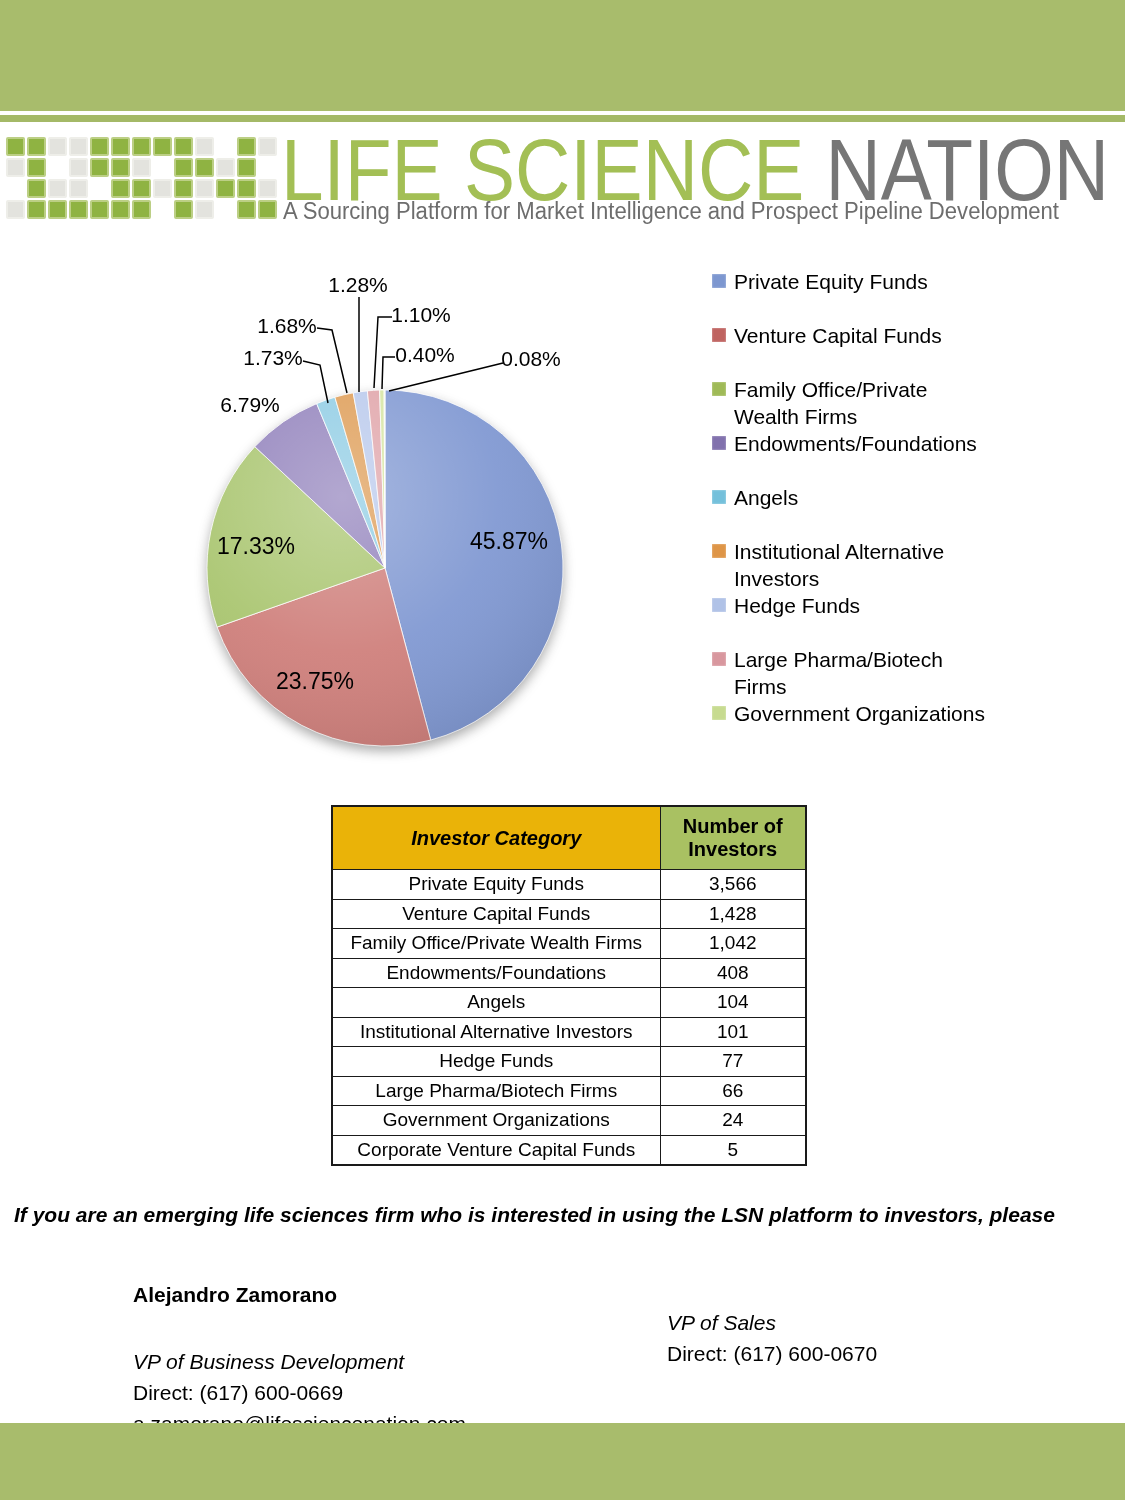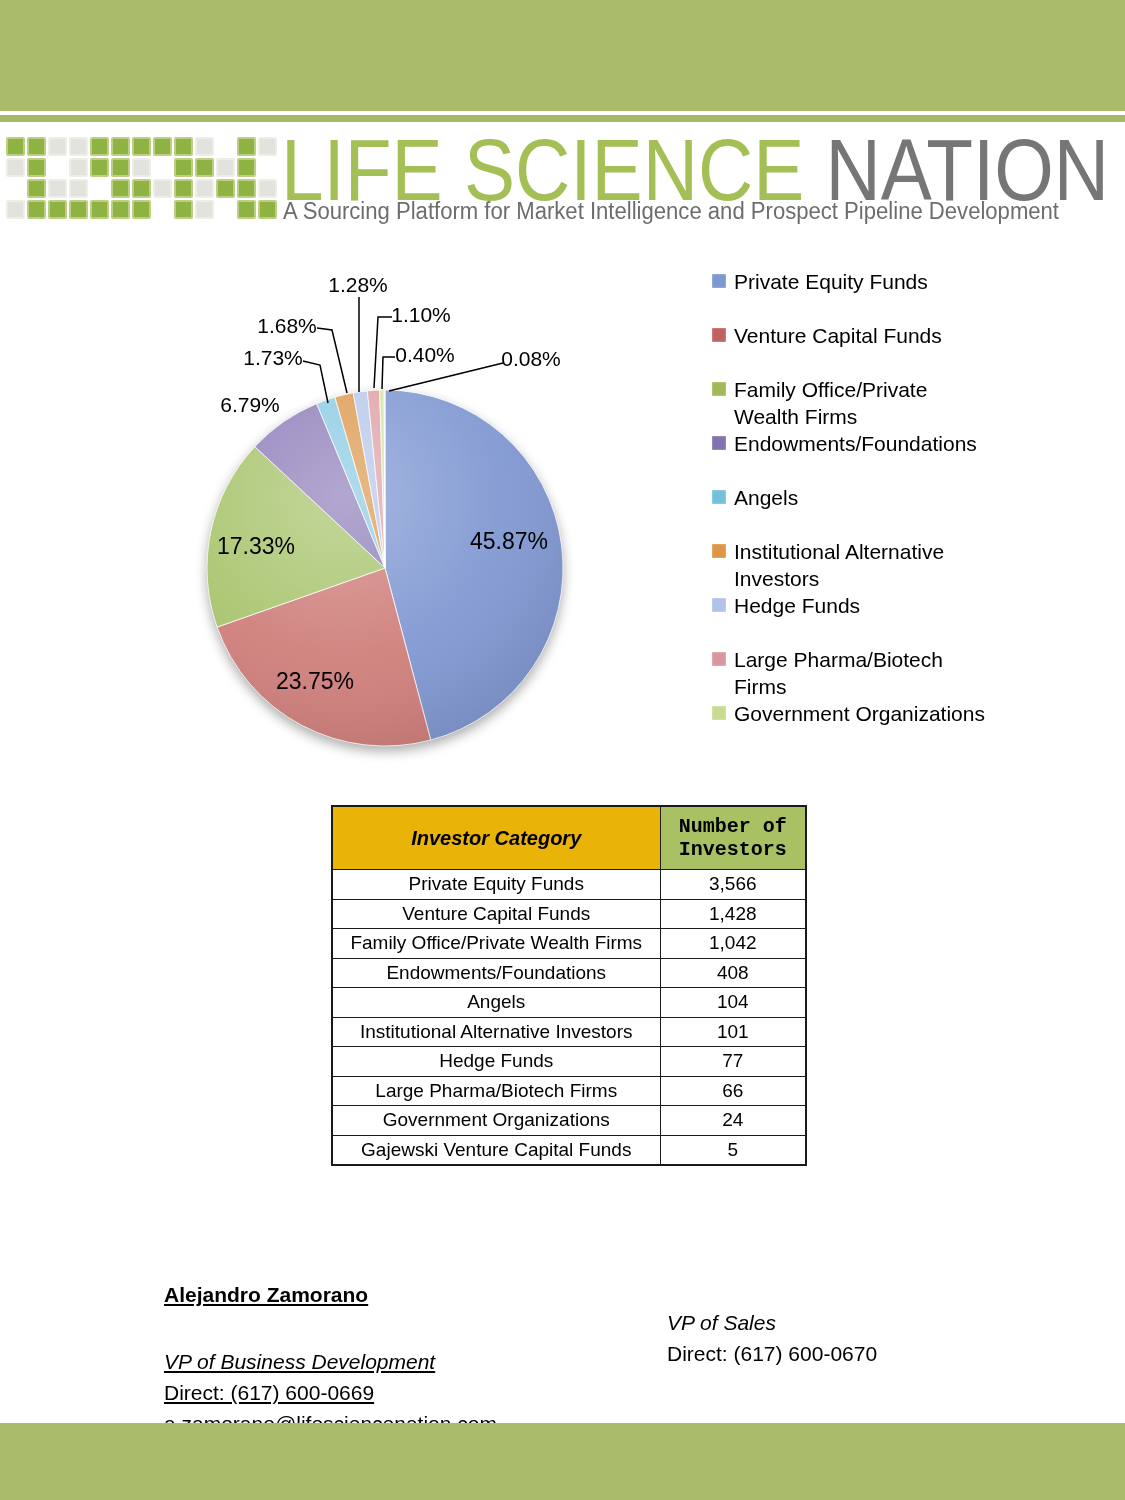--- a/index.html
+++ b/index.html
@@ -189,21 +189,21 @@
   </div>
 
   <table id="inv-table">
     <colgroup>
         <col class="col-cat">
         <col class="col-num">
       </colgroup>
     <thead>
         <tr>
       <th style="background: #eab308; font-style: italic;">Investor Category</th>
-      <th style="background: rgb(169, 193, 98); font-family: Liberation Mono, monospace;">Number of Investors</th>
+      <th style="background: rgb(169, 193, 98);">Number of Investors</th>
     </tr>
       </thead>
     <tbody id="inv-tbody">
         <tr>
           <td>Private Equity Funds</td>
           <td>3,566</td>
         </tr>
         <tr>
           <td>Venture Capital Funds</td>
           <td>1,428</td>
@@ -230,31 +230,32 @@
         </tr>
         <tr>
           <td>Large Pharma/Biotech Firms</td>
           <td>66</td>
         </tr>
         <tr>
           <td>Government Organizations</td>
           <td>24</td>
         </tr>
         <tr>
-          <td>Gajewski Venture Capital Funds</td>
+          <td>Corporate Venture Capital Funds</td>
           <td>5</td>
         </tr>
       </tbody>
   </table>
 
   <div id="note">
+    <span style="display:block">If you are an emerging life sciences firm who is interested in using the LSN platform to investors, please</span>
   </div>
 
   <div id="contacts">
-      <div class="contact" style="left: 164px; top: 1279px; text-decoration: underline;">
+      <div class="contact" style="left: 133px; top: 1279px;">
         <div class="c-name">Alejandro Zamorano</div>
         <div class="c-title">VP of Business Development</div>
         <div class="c-phone">Direct: (617) 600-0669</div>
         <div class="c-email">a.zamorano@lifesciencenation.com</div>
       </div>
       <div class="contact" style="left: 667px; top: 1271px;">
         <div class="c-title">VP of Sales</div>
         <div class="c-phone">Direct: (617) 600-0670</div>
       </div>
     </div>

